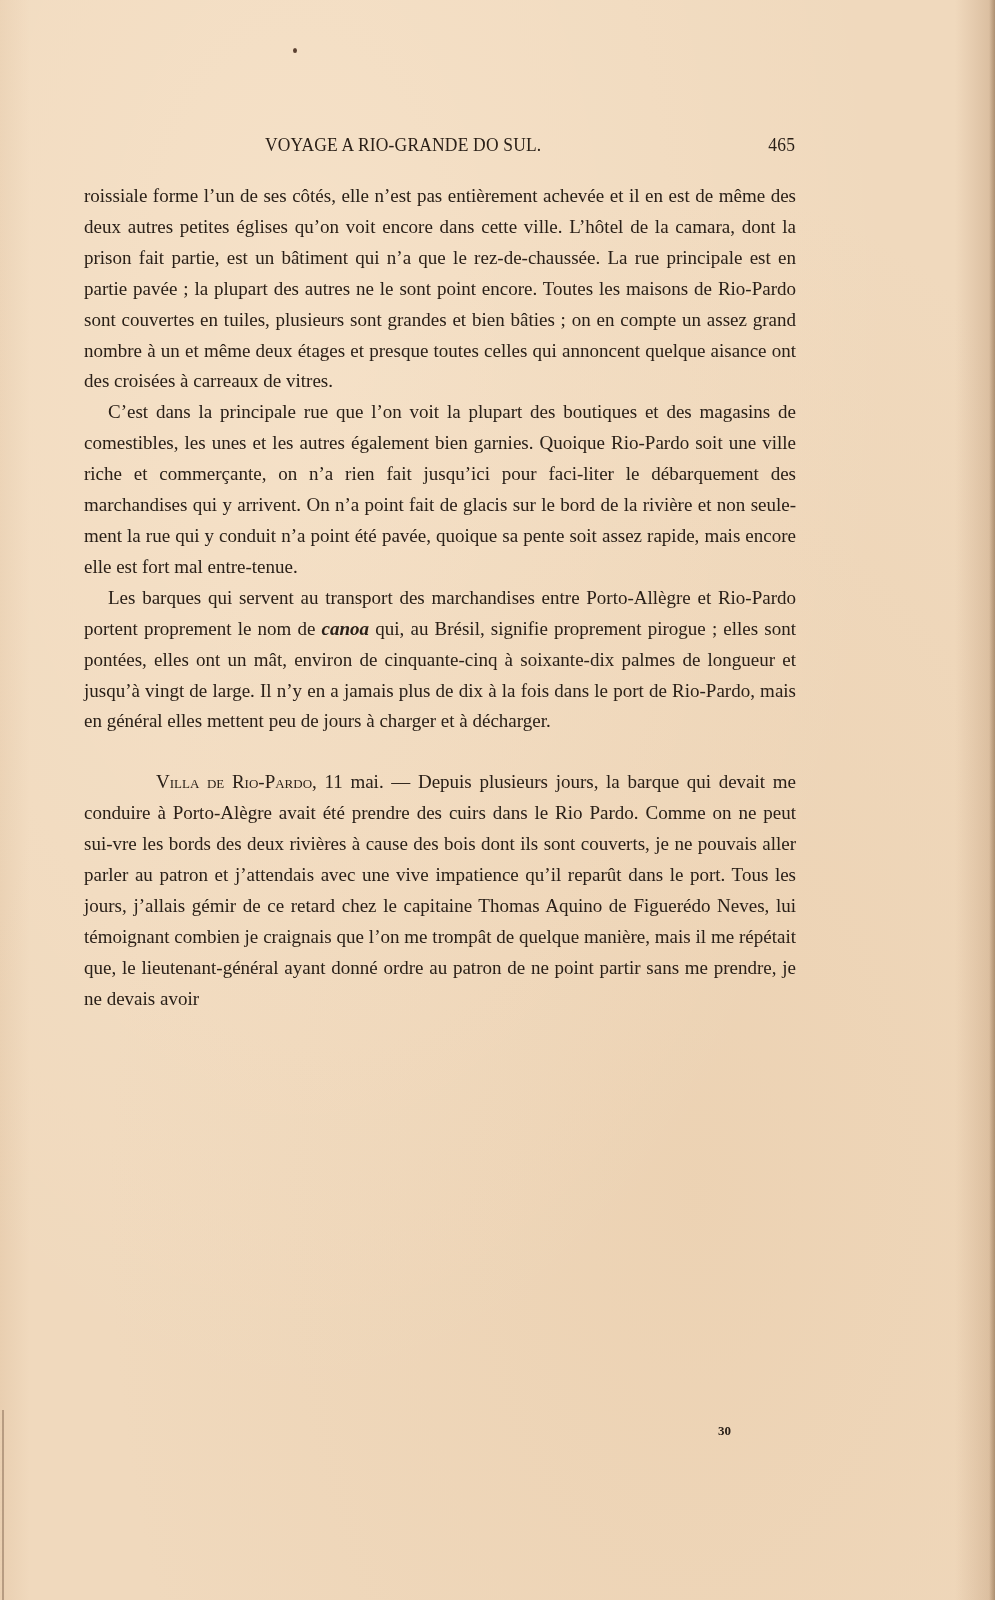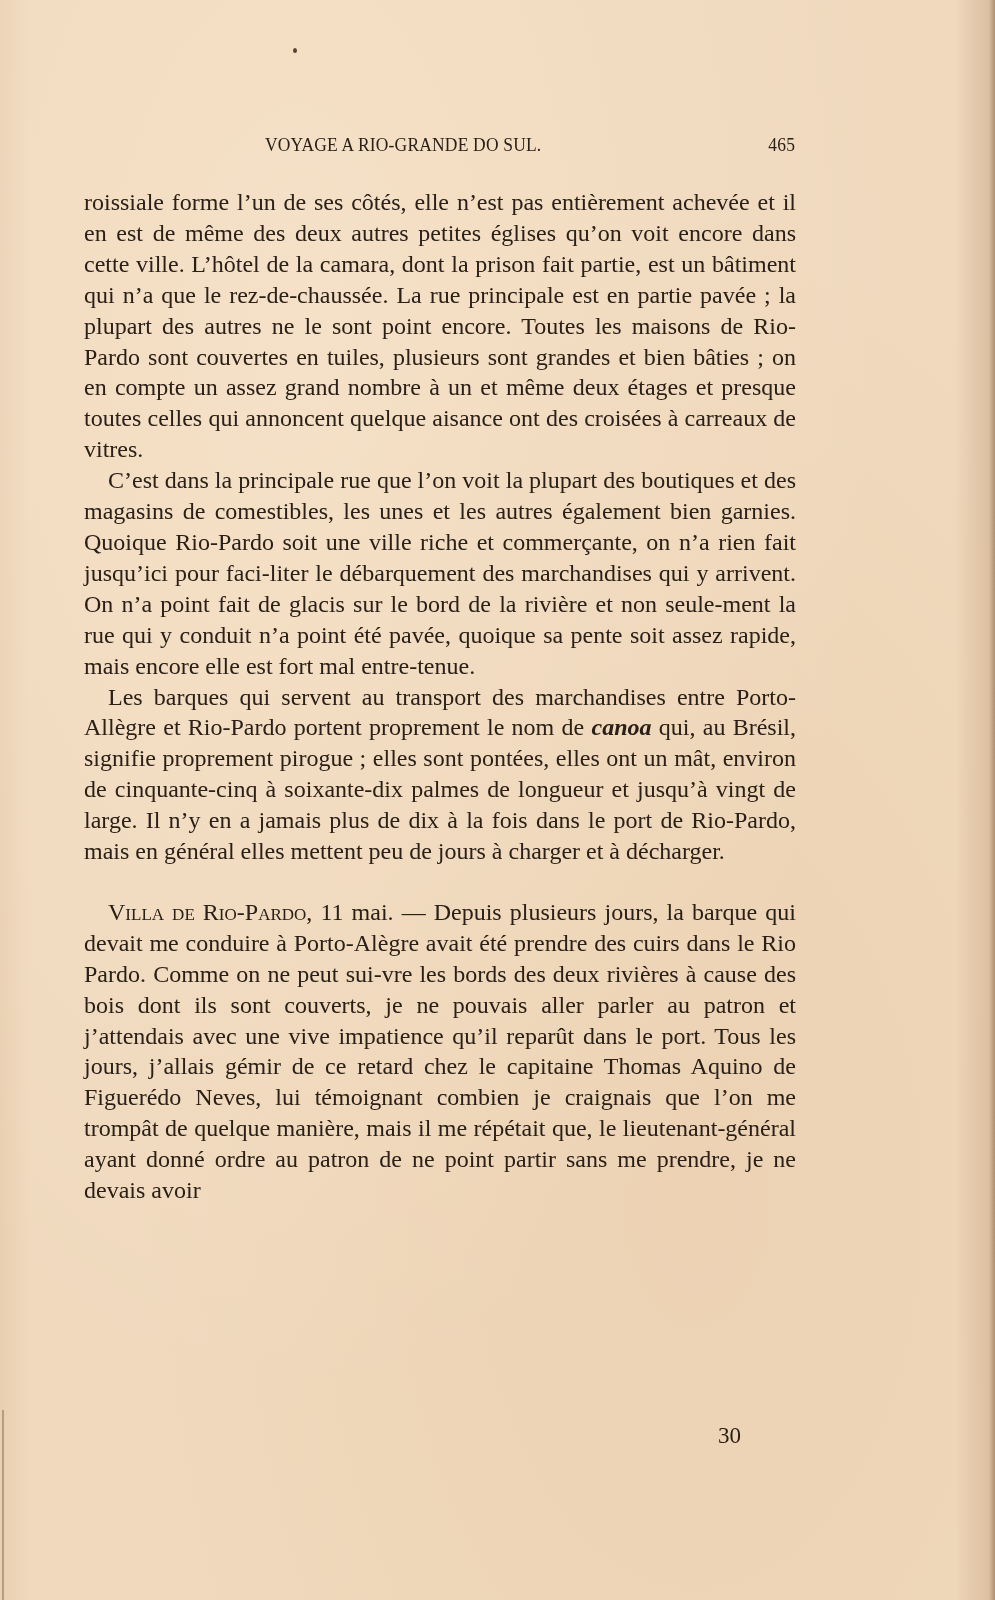--- a/index.html
+++ b/index.html
@@ -15,32 +15,33 @@
     color: #2a2018;
   }
   .page { position: absolute; left: 0; top: 0; width: 995px; height: 1600px; }
   .running-head {
     position: absolute; top: 134px; left: 265px; width: 530px;
     font-size: 19px; letter-spacing: 0.2px;
   }
   .running-title { position: absolute; left: 0; top: 0; transform: scaleX(0.92); transform-origin: left; }
   .page-number { position: absolute; right: 0; top: 0; transform: scaleX(0.92); transform-origin: right; }
   .body-text {
-    position: absolute; left: 84px; top: 187px; width: 712px;
-    font-size: 24px; line-height: 30.9px; text-align: justify;
+    position: absolute; left: 84px; top: 181px; width: 712px;
+    font-size: 19px; line-height: 30.9px; text-align: justify;
     hyphens: manual;
   }
   .body-text p { margin: 0; text-indent: 24px; }
   .body-text p.first { text-indent: 0; }
   .body-text p.dated { margin-top: 30px; }
-  .smallcaps { font-variant: small-caps; }
+  .smallcaps { font-variant: small-caps; margin-left: 48px; }
   .italic { font-style: italic; font-weight: bold; }
   .signature {
     position: absolute; top: 1423px; left: 718px;
-    font-size: 23px;
+    font-size: 13px;
+    font-weight: bold;
   }
   .speck { position: absolute; width: 4px; height: 5px; border-radius: 50%; background: #5a4030; }
   .edge-shadow { position: absolute; right: 0; top: 0; width: 6px; height: 1600px; background: linear-gradient(90deg, rgba(0,0,0,0), rgba(120,90,60,0.45)); }
   .left-mark { position: absolute; left: 2px; top: 1410px; width: 2px; height: 190px; background: rgba(90,60,40,0.35); }
 </style>
 </head>
 <body>
 
 <div class="page">
   <div class="edge-shadow"></div>

